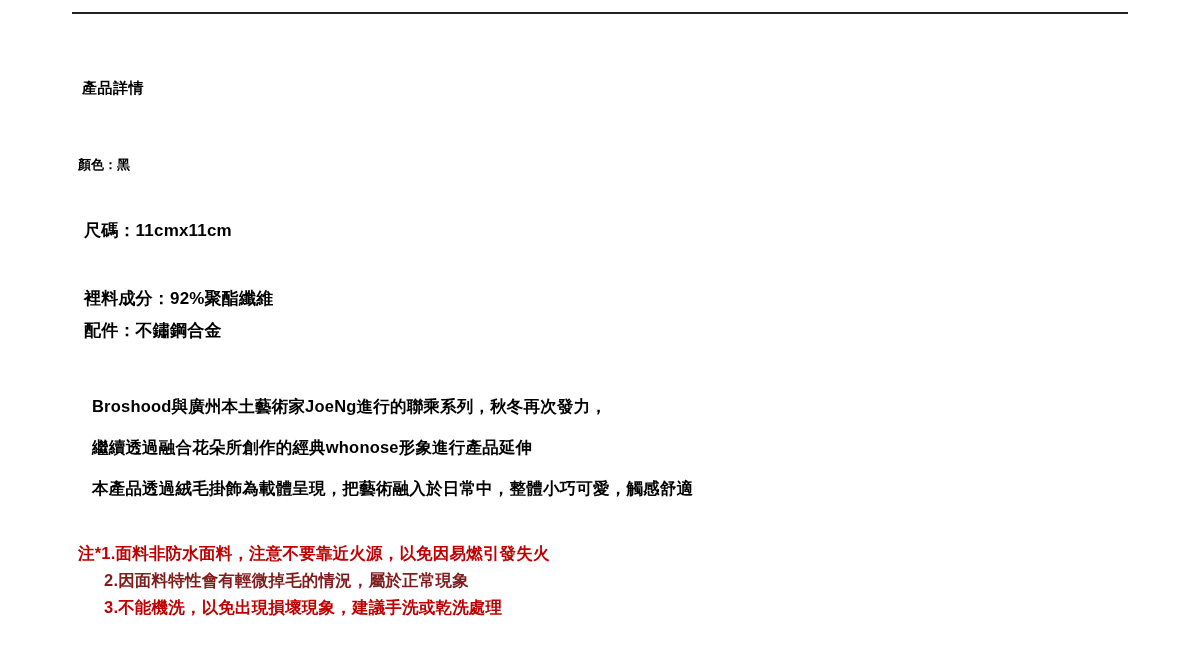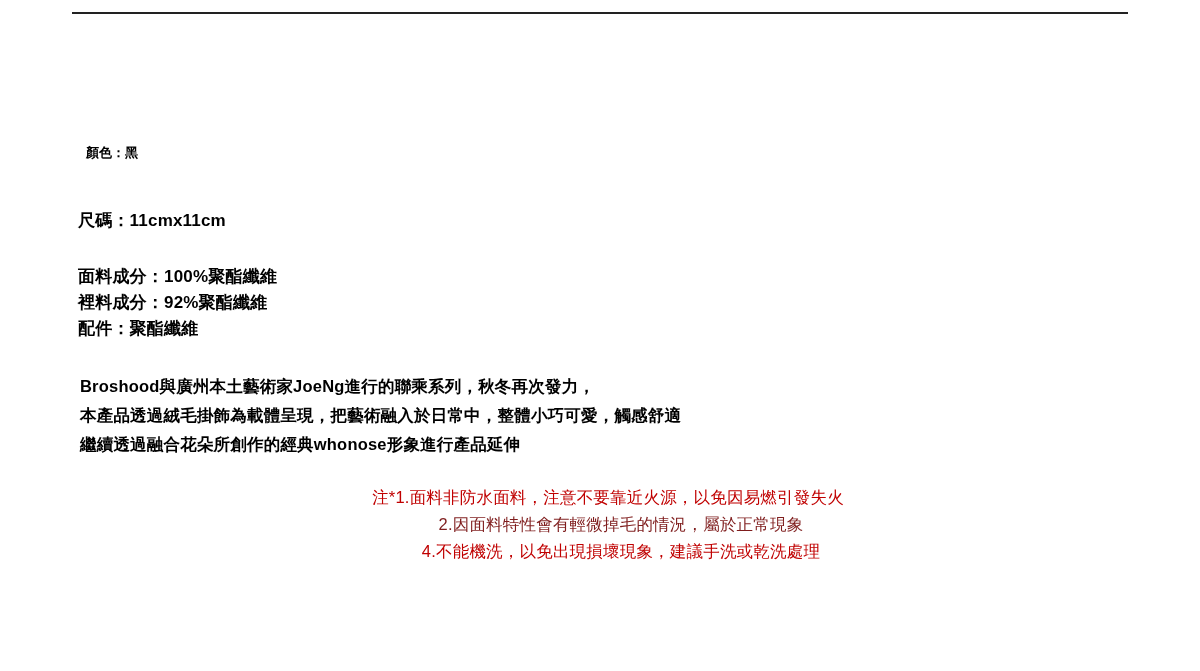--- a/index.html
+++ b/index.html
@@ -40,81 +40,80 @@
     font-size: 15px;
     font-weight: 700;
     letter-spacing: 0.5px;
     line-height: 20px;
     margin: 0 0 0 4px;
   }
   .small-line {
     font-size: 13px;
     font-weight: 700;
     line-height: 18px;
-    margin: 8px;
+    margin: 0;
   }
   .spec-line {
     font-size: 17px;
     font-weight: 700;
     line-height: 26px;
-    margin: 0;
+    margin: 6px;
     letter-spacing: 0.2px;
   }
   .body-line {
     font-size: 16.5px;
     font-weight: 700;
     line-height: 27px;
-    margin: 2px;
+    margin: 14px;
     letter-spacing: 0.2px;
   }
   .warn-line {
     font-size: 16.5px;
-    font-weight: 400;
+    font-weight: 700;
     line-height: 27px;
     margin: 0;
     letter-spacing: 0.2px;
-    text-align: center;
   }
   .gap-1 { height: 58px; }
   .gap-2 { height: 38px; }
   .gap-3 { height: 30px; }
   .gap-4 { height: 29px; }
   .gap-5 { height: 24px; }
   .indent-warn { padding-left: 26px; }
 </style>
 </head>
 <body>
 
 <div class="page">
 
   <div class="top-rule" style="background: rgb(34, 34, 34);"></div>
 
   <div class="content">
 
+    <p class="section-title">產品詳情</p>
 
     <div class="gap-1"></div>
 
     <p class="small-line">顏色：黑</p>
 
     <div class="gap-2"></div>
 
     <p class="spec-line">尺碼：11cmx11cm</p>
 
     <div class="gap-3"></div>
 
-    <p class="spec-line">面料成分：100%聚酯纖維</p>
     <p class="spec-line">裡料成分：92%聚酯纖維</p>
-    <p class="spec-line">配件：聚酯纖維</p>
+    <p class="spec-line">配件：不鏽鋼合金</p>
 
     <div class="gap-4"></div>
 
     <p class="body-line">Broshood與廣州本土藝術家JoeNg進行的聯乘系列，秋冬再次發力，</p>
+    <p class="body-line">繼續透過融合花朵所創作的經典whonose形象進行產品延伸</p>
     <p class="body-line">本產品透過絨毛掛飾為載體呈現，把藝術融入於日常中，整體小巧可愛，觸感舒適</p>
-    <p class="body-line">繼續透過融合花朵所創作的經典whonose形象進行產品延伸</p>
 
     <div class="gap-5"></div>
 
     <p class="warn-line" style="color:#c00000">注*1.面料非防水面料，注意不要靠近火源，以免因易燃引發失火</p>
     <p class="warn-line indent-warn" style="color:#7f1d1d">2.因面料特性會有輕微掉毛的情況，屬於正常現象</p>
-    <p class="warn-line indent-warn" style="color:#c00000">4.不能機洗，以免出現損壞現象，建議手洗或乾洗處理</p>
+    <p class="warn-line indent-warn" style="color:#c00000">3.不能機洗，以免出現損壞現象，建議手洗或乾洗處理</p>
 
   </div>
 </div>
 
 </body></html>

